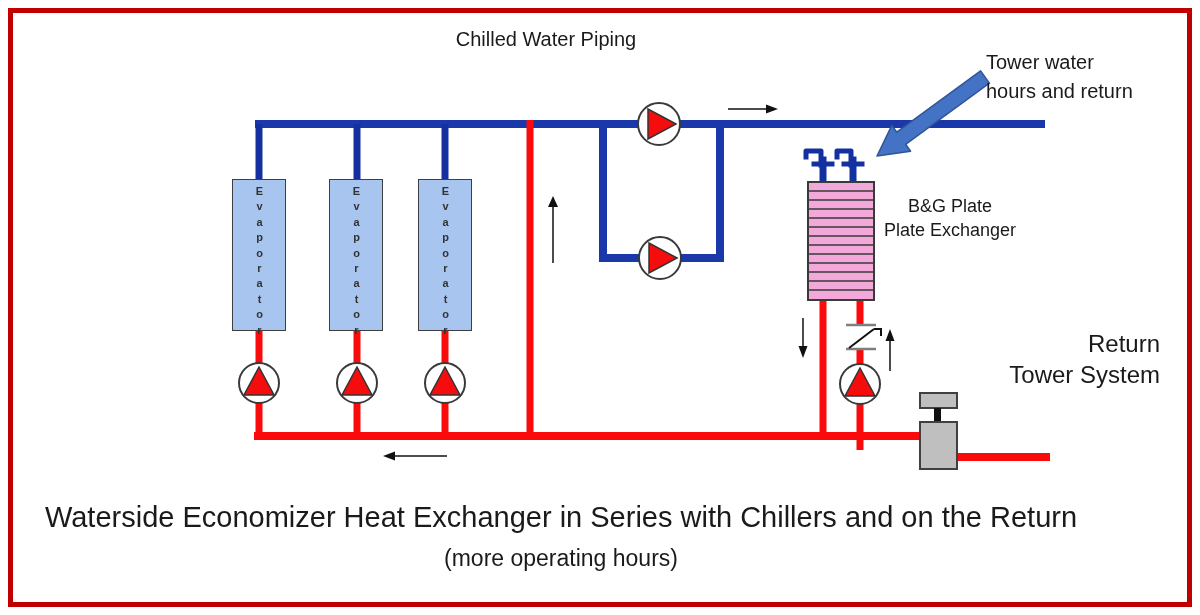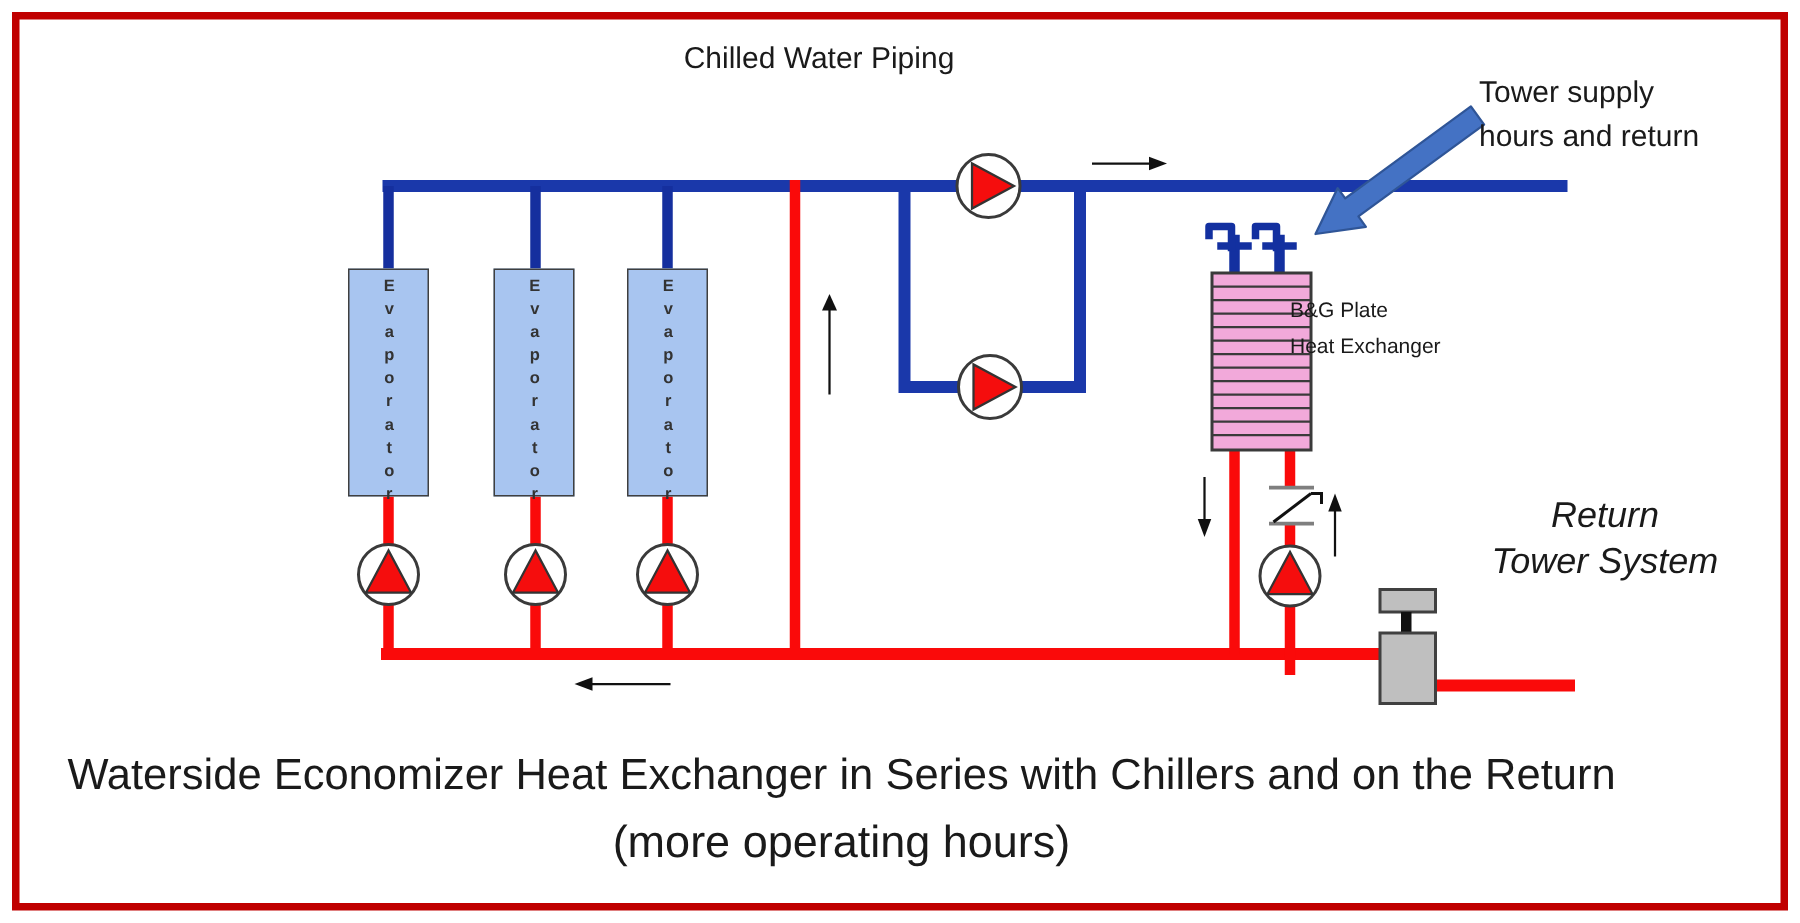--- a/index.html
+++ b/index.html
@@ -9,27 +9,27 @@
   }
   .frame{
     position:absolute;left:8px;top:8px;right:8px;bottom:8px;
     border:5px solid #c00000;pointer-events:none;
   }
   .stage svg{position:absolute;left:0;top:0;}
   .txt{position:absolute;white-space:nowrap;}
   .title{left:246px;top:28px;width:600px;text-align:center;font-size:20px;}
   .tower-label{left:986px;top:48px;font-size:20px;line-height:29px;}
   .tower-label span{display:block;}
-  .hx-label{left:860px;top:194px;width:180px;text-align:left;font-size:14px;line-height:24px;}
+  .hx-label{left:860px;top:194px;width:180px;text-align:center;font-size:18px;line-height:24px;}
   .hx-label span{display:block;}
-  .return-label{left:980px;top:328px;width:180px;text-align:center;font-size:24px;line-height:31px;font-style:italic;}
+  .return-label{left:980px;top:328px;width:180px;text-align:right;font-size:24px;line-height:31px;}
   .return-label span{display:block;}
   .caption{left:0;top:501px;width:1122px;text-align:center;white-space:nowrap;}
   .caption .cap1{font-size:29px;}
-  .caption .cap2{font-size:30px;margin-top:11px;}
+  .caption .cap2{font-size:23px;margin-top:11px;}
   .evap{
     position:absolute;top:179px;width:54px;height:152px;
     background:#a8c5f0;border:1.5px solid #3f3f3f;box-sizing:border-box;
     display:flex;justify-content:center;align-items:flex-start;
   }
   .evap-1{left:232px;} .evap-2{left:329px;} .evap-3{left:418px;}
   .evap span{
     writing-mode:vertical-lr;text-orientation:upright;
     font-size:11px;font-weight:600;letter-spacing:3.4px;color:#333;
     margin-top:5px;line-height:1;
@@ -165,27 +165,27 @@
   <div class="evap evap-2">
     <span>Evaporator</span>
   </div>
   <div class="evap evap-3">
     <span>Evaporator</span>
   </div>
 
   <div class="txt title">Chilled Water Piping</div>
 
   <div class="txt tower-label">
-    <span>Tower supply</span>
+    <span>Tower water</span>
     <span>hours and return</span>
   </div>
 
   <div class="txt hx-label">
     <span>B&amp;G Plate</span>
-    <span>Heat Exchanger</span>
+    <span>Plate Exchanger</span>
   </div>
 
   <div class="txt return-label">
     <span>Return</span>
     <span>Tower System</span>
   </div>
 
   <div class="txt caption">
     <div class="cap1">Waterside Economizer Heat Exchanger in Series with Chillers and on the Return</div>
     <div class="cap2">(more operating hours)</div>

